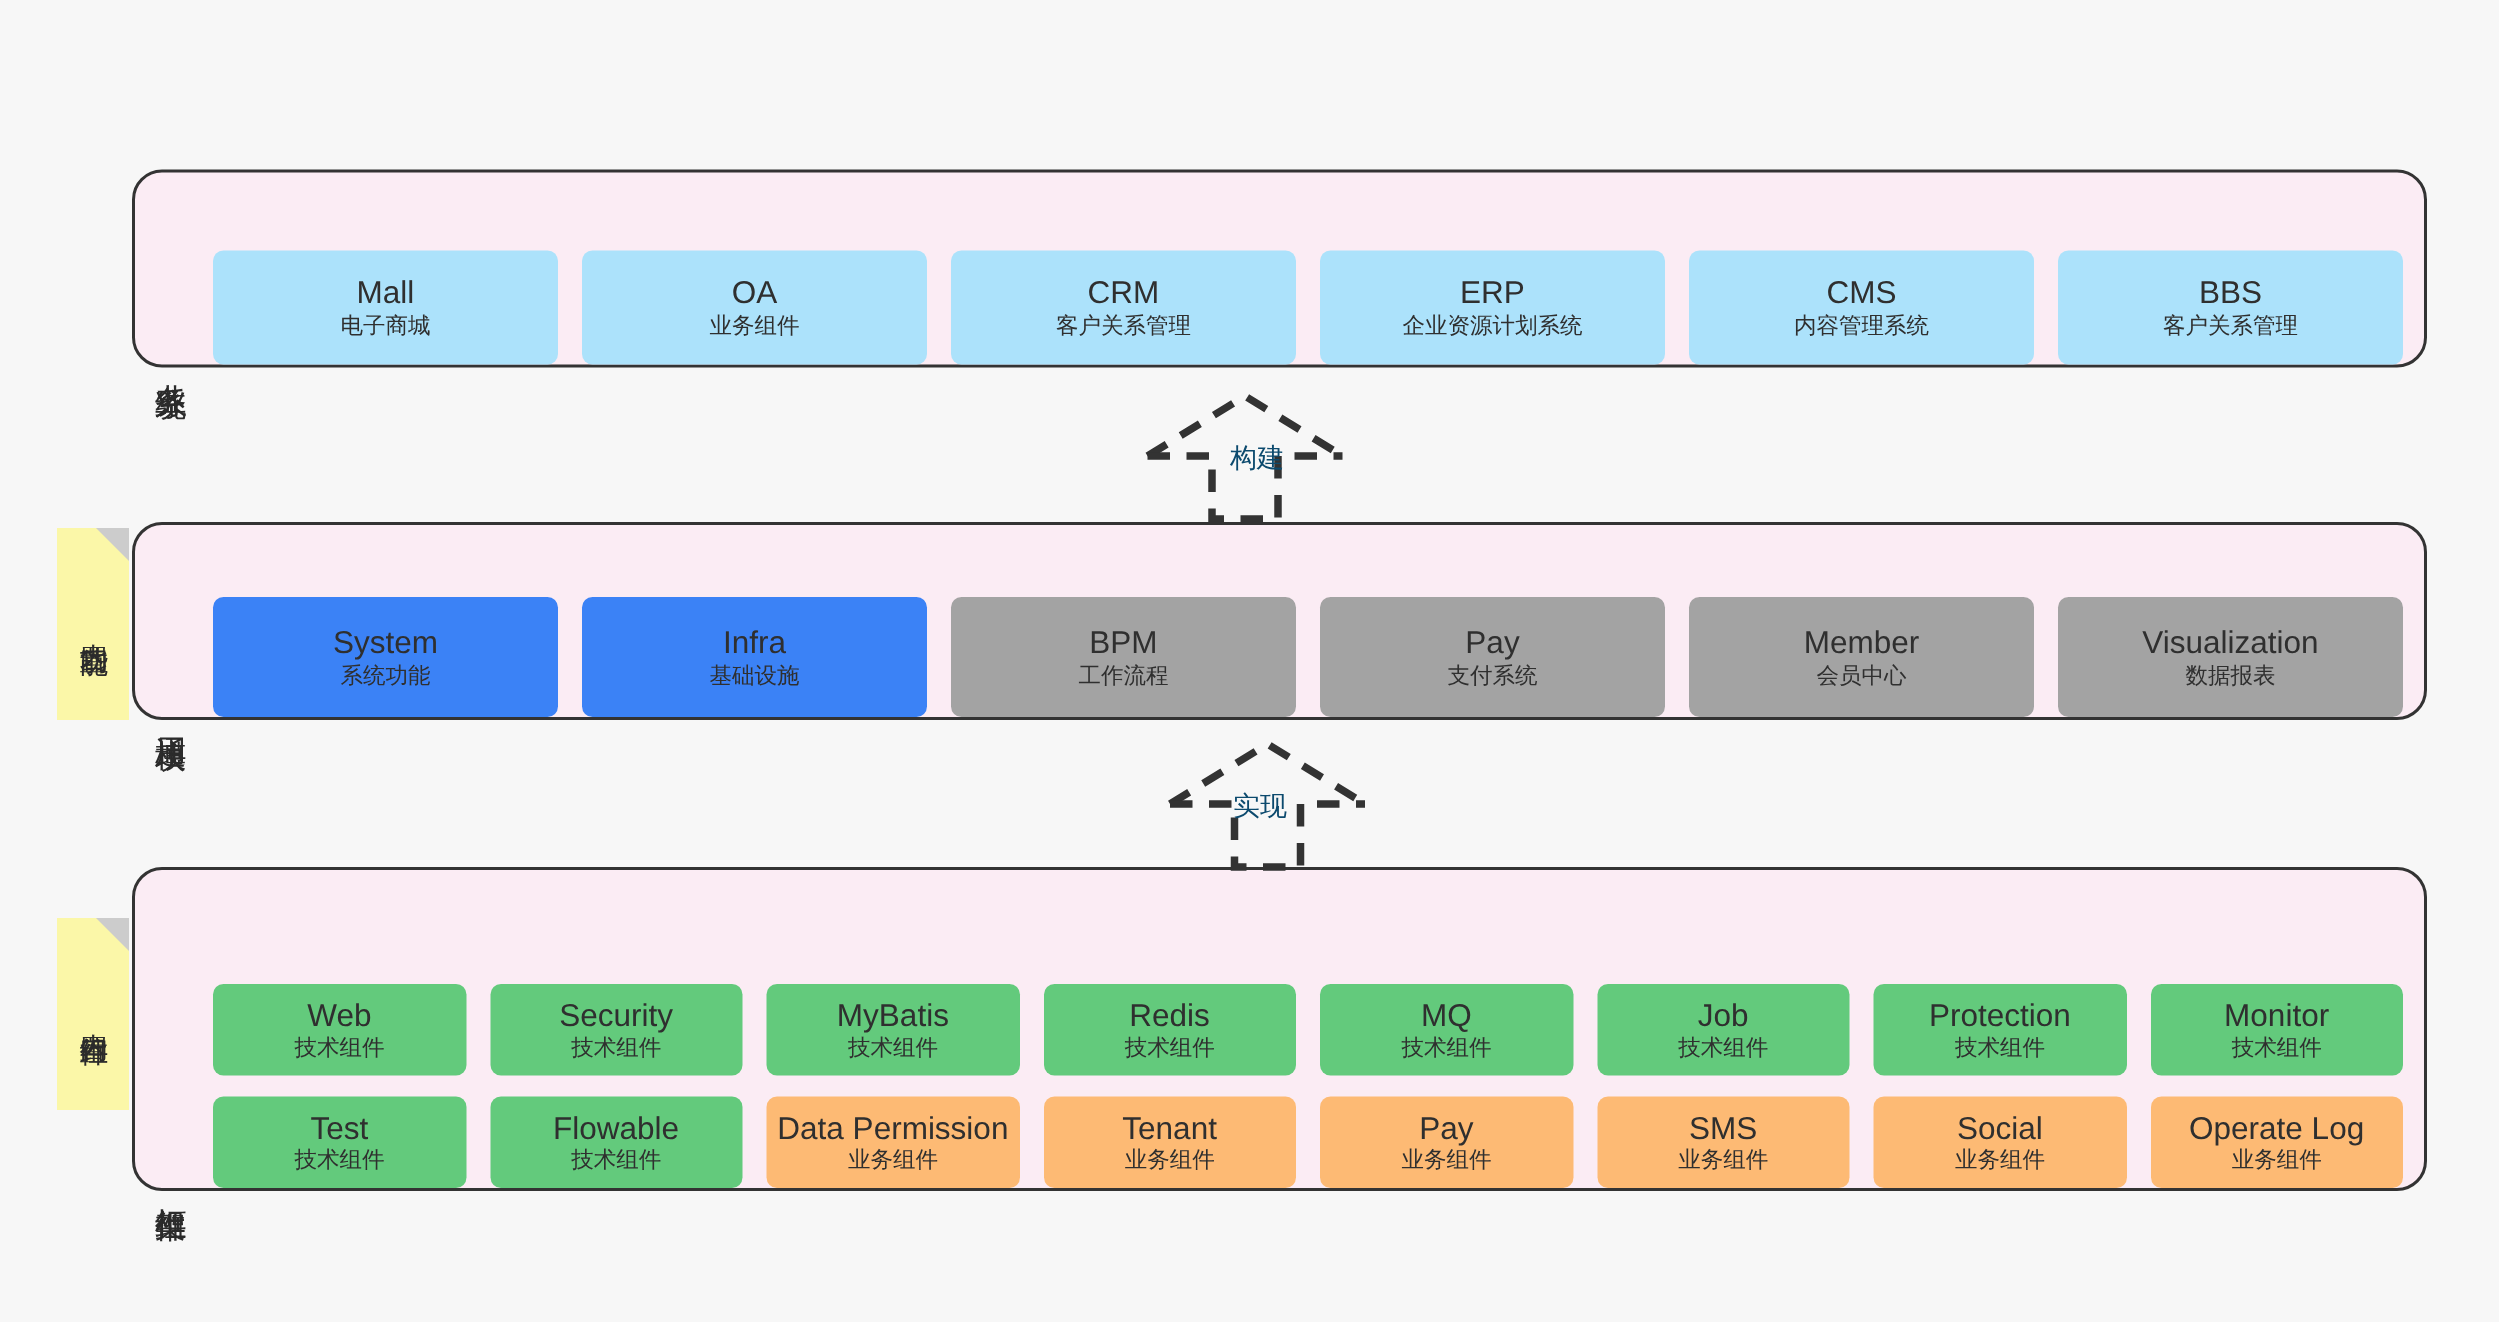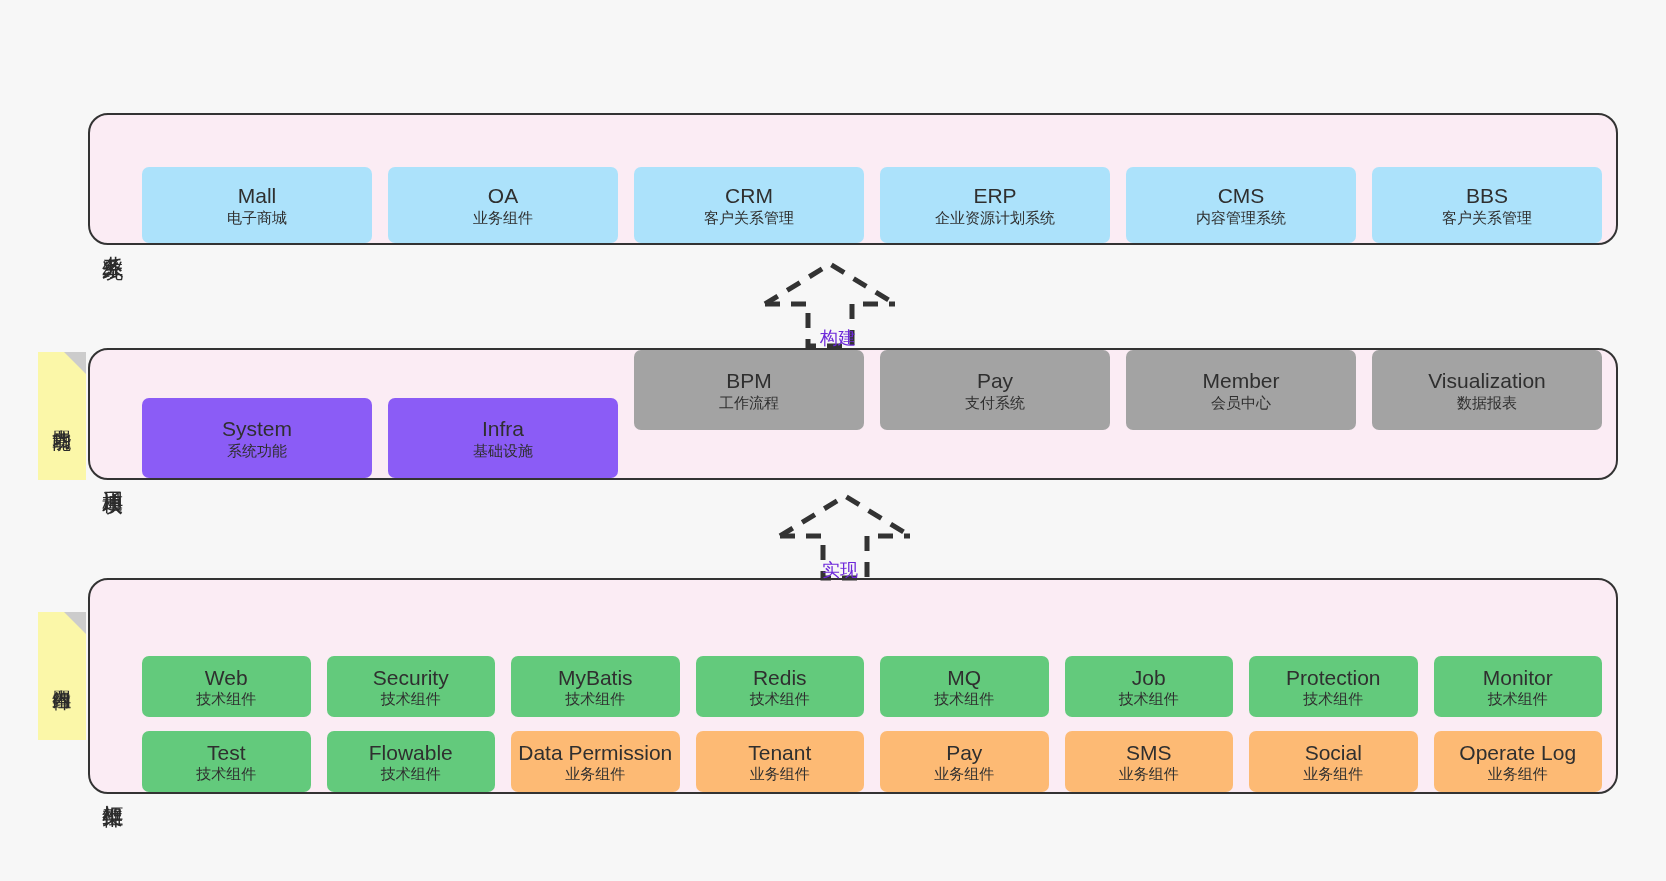--- a/index.html
+++ b/index.html
@@ -73,21 +73,21 @@
     text-align: center;
     color: #2f2f2f;
     line-height: 1.22;
     padding: 4px 2px;
     user-select: none;
   }
   .card .l1 { font-size: 21px; }
   .card .l2 { font-size: 15px; }
 
   .card.blue       { background: #ace2fb; }
-  .card.red        { background: #8b5cf6; margin-top: 48px; }
+  .card.red        { background: #3b82f6; }
   .card.pink       { background: #a3a3a3; }
   .card.green      { background: #63ca7c; }
   .card.lightgreen { background: #fdba74; }
 
   
   #panel-business .card { height: 76px; }
   #panel-modules  .card { height: 80px; }
   #panel-framework .card { height: 61px; }
 
   
@@ -119,26 +119,25 @@
   }
 
   
   .uml-arrow {
     position: absolute;
     z-index: 4;
   }
   .uml-label {
     position: absolute;
     font-size: 18px;
-    color: #6d28d9;
+    color: #0c4a6e;
     background: transparent;
     white-space: nowrap;
     user-select: none;
     z-index: 6;
-    margin-top: 33px;
   }
 </style>
 </head>
 <body>
 
 <div id="stage">
 
   <div class="panel" id="panel-business" style="left:88px; top:113px; width:1530px; height:132px;">
     <div class="panel-title">业务系统</div>
     <div class="panel-body">

